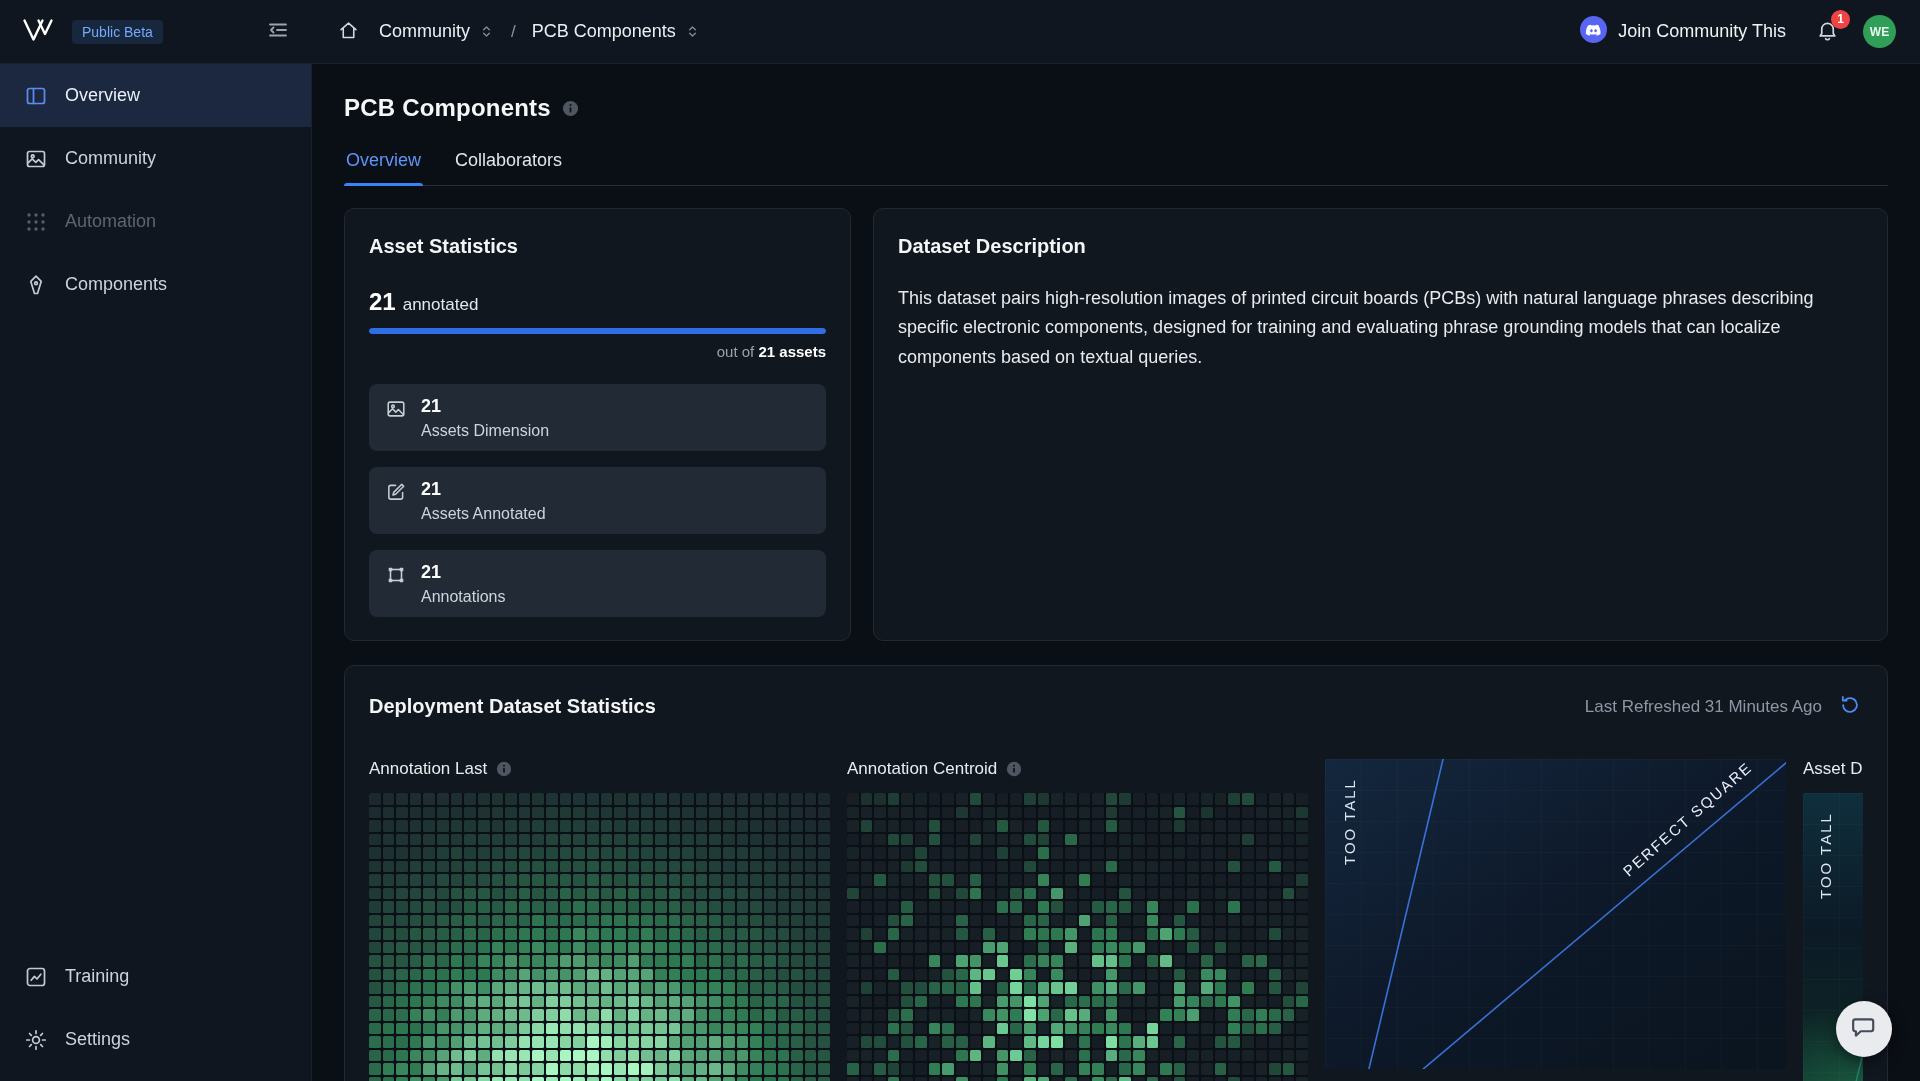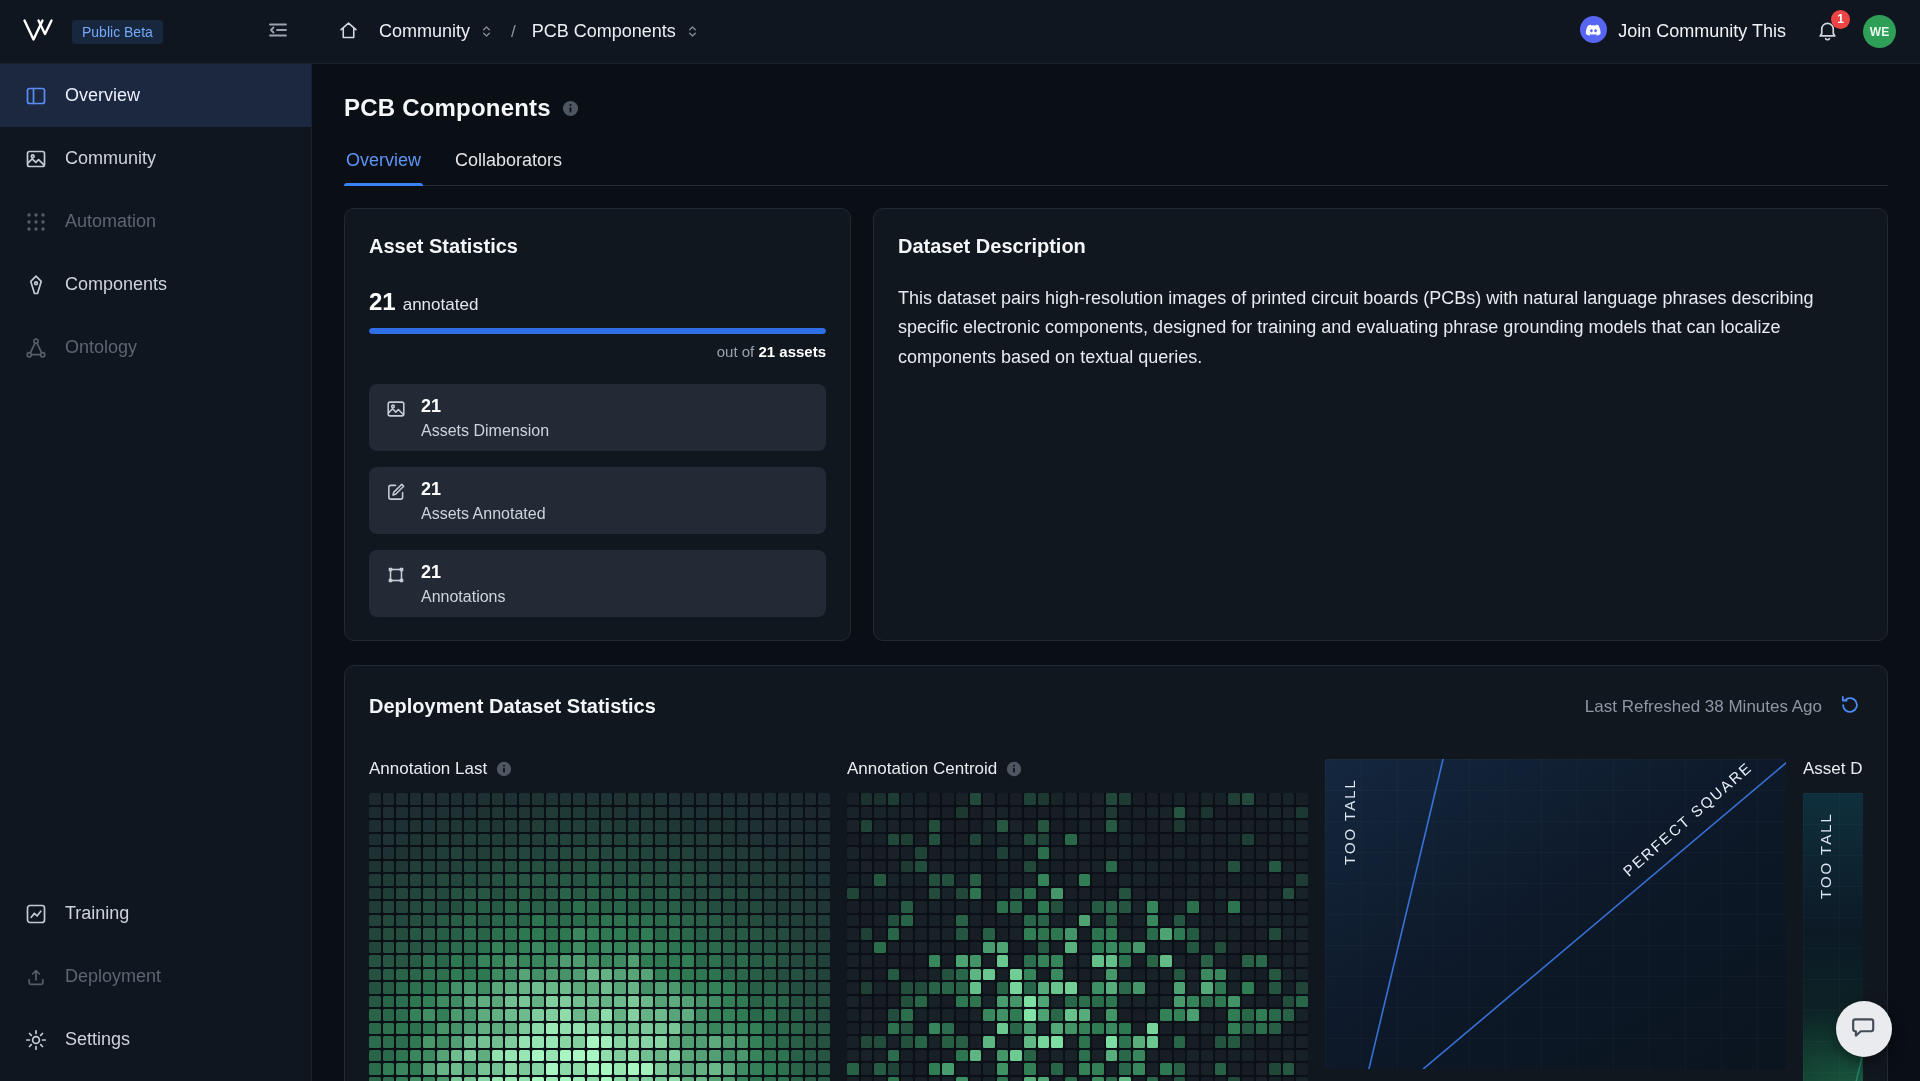--- a/index.html
+++ b/index.html
@@ -202,50 +202,30 @@
       </div>
       <div class="nav-item">
         <span class="nav-icon">
           <svg width="24" height="24" viewBox="0 0 24 24" fill="none" stroke="currentColor" stroke-width="1.7" stroke-linecap="round" stroke-linejoin="round">
               <path d="M12 3.2l5.2 5.2-3.7 12.1h-3L6.8 8.4z"></path>
               <circle cx="12" cy="10.2" r="1.4"></circle>
             </svg>
         </span>
         <span>Components</span>
       </div>
-      <div class="nav-item dimmed">
-        <span class="nav-icon">
-          <svg width="24" height="24" viewBox="0 0 24 24" fill="none" stroke="currentColor" stroke-width="1.7" stroke-linecap="round" stroke-linejoin="round">
-              <circle cx="12" cy="5.3" r="2.1"></circle>
-              <circle cx="5.3" cy="18.7" r="2.1"></circle>
-              <circle cx="18.7" cy="18.7" r="2.1"></circle>
-              <path d="M11 7.2l-4.5 9.4M13 7.2l4.5 9.4M7.5 18.7h9"></path>
-            </svg>
-        </span>
-        <span>Ontology</span>
-      </div>
 
       <div class="sidebar-bottom">
         <div class="nav-item">
           <span class="nav-icon">
             <svg width="24" height="24" viewBox="0 0 24 24" fill="none" stroke="currentColor" stroke-width="1.7" stroke-linecap="round" stroke-linejoin="round">
                 <rect x="3.5" y="3.5" width="17" height="17" rx="2.5"></rect>
                 <path d="M7.2 15.3l3.2-3.9 2.6 2.6 3.8-4.8"></path>
               </svg>
           </span>
           <span>Training</span>
-        </div>
-        <div class="nav-item dimmed">
-          <span class="nav-icon">
-            <svg width="24" height="24" viewBox="0 0 24 24" fill="none" stroke="currentColor" stroke-width="1.7" stroke-linecap="round" stroke-linejoin="round">
-                <path d="M12 14.8V5.6M8.6 9L12 5.6 15.4 9"></path>
-                <path d="M5.2 14.5v3.2a1.6 1.6 0 001.6 1.6h10.4a1.6 1.6 0 001.6-1.6v-3.2"></path>
-              </svg>
-          </span>
-          <span>Deployment</span>
         </div>
         <div class="nav-item">
           <span class="nav-icon">
             <svg width="24" height="24" viewBox="0 0 24 24" fill="none" stroke="currentColor" stroke-width="1.7" stroke-linecap="round" stroke-linejoin="round">
                 <circle cx="12" cy="12" r="3.4"></circle>
                 <path d="M12 2.8v2.6M12 18.6v2.6M2.8 12h2.6M18.6 12h2.6M5.5 5.5l1.85 1.85M16.65 16.65l1.85 1.85M18.5 5.5l-1.85 1.85M7.35 16.65L5.5 18.5"></path>
               </svg>
           </span>
           <span>Settings</span>
         </div>
@@ -332,21 +312,21 @@
         <section class="card card-desc">
           <h2 class="card-title">Dataset Description</h2>
           <p class="desc-body">This dataset pairs high-resolution images of printed circuit boards (PCBs) with natural language phrases describing specific electronic components, designed for training and evaluating phrase grounding models that can localize components based on textual queries.</p>
         </section>
       </div>
 
       <section class="card card-agg">
         <div class="agg-header">
           <h2 class="card-title">Deployment Dataset Statistics</h2>
           <div class="agg-right">
-            <span>Last Refreshed 38 Minutes Ago</span>
+            <span>Last Refreshed 31 Minutes Ago</span>
             <button class="refresh-btn">
               <span>
                 <svg width="22" height="22" viewBox="0 0 24 24" fill="none" stroke="currentColor" stroke-width="1.9" stroke-linecap="round" stroke-linejoin="round">
                     <path d="M4.5 12a7.5 7.5 0 102.2-5.3"></path>
                     <path d="M4.2 3.2v4.1h4.1"></path>
                   </svg>
               </span>
             </button>
           </div>
         </div>

